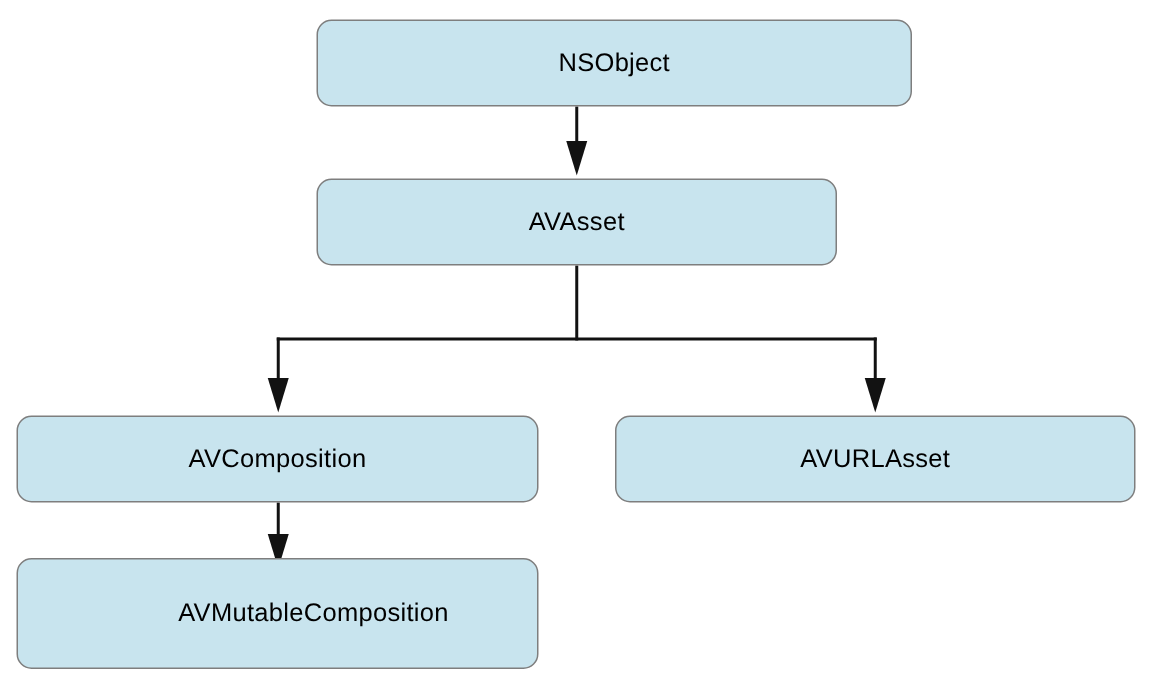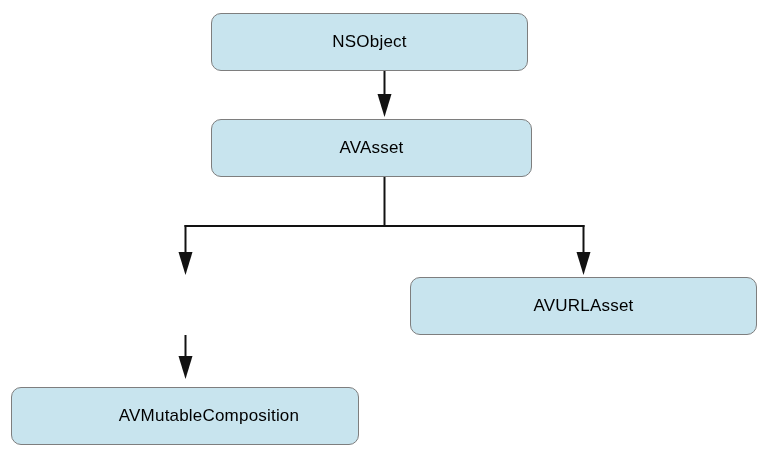--- a/index.html
+++ b/index.html
@@ -63,30 +63,33 @@
       <polygon class="edge-head" points="178.5,252 192.5,252 185.5,275"></polygon>
       <line class="edge-line" x1="583.5" y1="225" x2="583.5" y2="254"></line>
       <polygon class="edge-head" points="576.5,252 590.5,252 583.5,275"></polygon>
     </g>
     <g>
       <line class="edge-line" x1="185.5" y1="335" x2="185.5" y2="358"></line>
       <polygon class="edge-head" points="178.5,356 192.5,356 185.5,379"></polygon>
     </g>
   </svg>
 
-  <div class="node" style="left:211px; top:13px; width:317px; height:58px;">
+  <div class="node" style="left:211px; top:13px; width:397px; height:58px;">
     <span class="node-label">NSObject</span>
   </div>
 
-  <div class="node" style="left:211px; top:119px; width:321px; height:58px;">
+  <div class="node" style="left:211px; top:119px; width:347px; height:58px;">
     <span class="node-label">AVAsset</span>
   </div>
 
+  <div class="node" style="left:11px; top:277px; width:348px; height:58px;">
+    <span class="node-label">AVComposition</span>
+  </div>
 
   <div class="node" style="left:410px; top:277px; width:347px; height:58px;justify-content:center;">
     <span class="node-label">AVURLAsset</span>
   </div>
 
-  <div class="node" style="left:11px; top:387px; width:348px; height:58px;padding-left:48px;">
+  <div class="node" style="left:11px; top:372px; width:348px; height:74px;padding-left:48px;">
     <span class="node-label">AVMutableComposition</span>
   </div>
 
 </div>
 
 </body></html>

